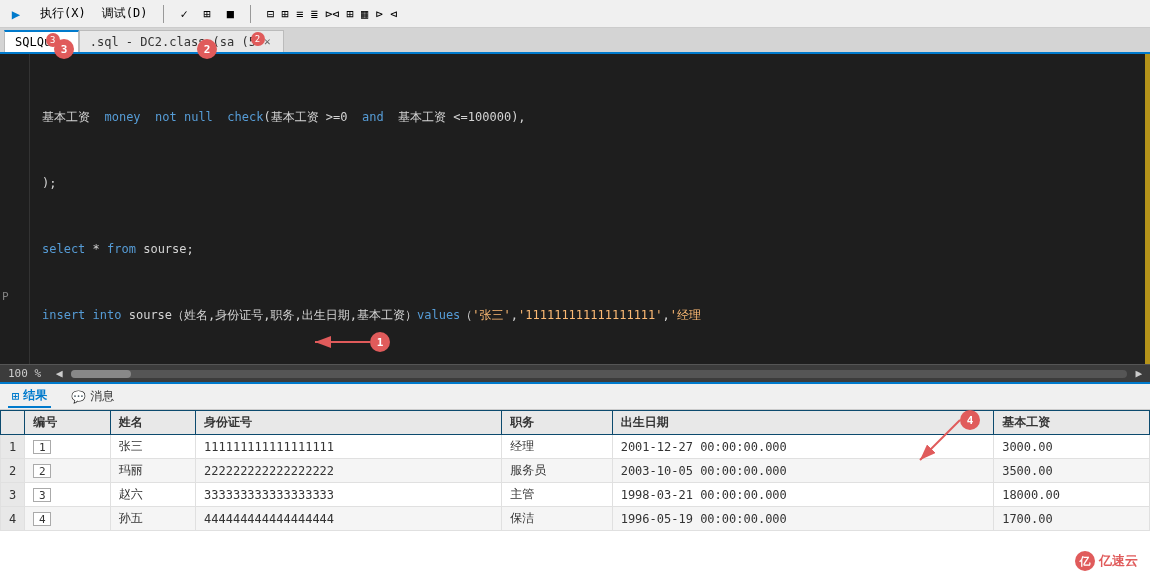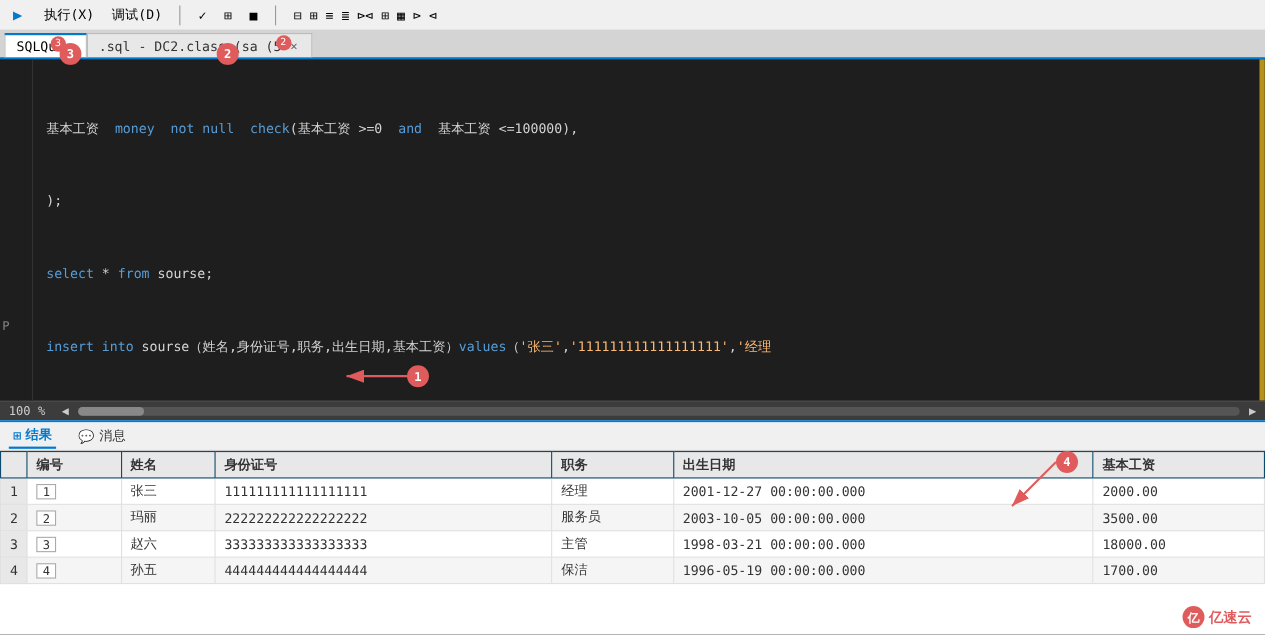--- a/index.html
+++ b/index.html
@@ -430,21 +430,21 @@
           </tr>
         </thead>
         <tbody>
           <tr>
             <td class="row-num-col">1</td>
             <td><span class="row-idx-box">1</span></td>
             <td class="red-text">张三</td>
             <td>111111111111111111</td>
             <td class="red-text">经理</td>
             <td>2001-12-27  00:00:00.000</td>
-            <td>2000.00</td>
+            <td>3000.00</td>
           </tr>
           <tr>
             <td class="row-num-col">2</td>
             <td><span class="row-idx-box">2</span></td>
             <td class="red-text">玛丽</td>
             <td>222222222222222222</td>
             <td class="red-text">服务员</td>
             <td>2003-10-05  00:00:00.000</td>
             <td>3500.00</td>
           </tr>

